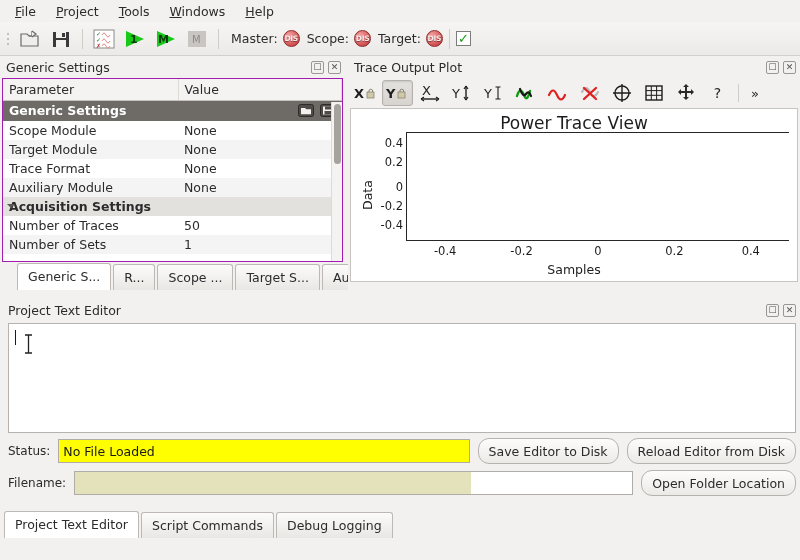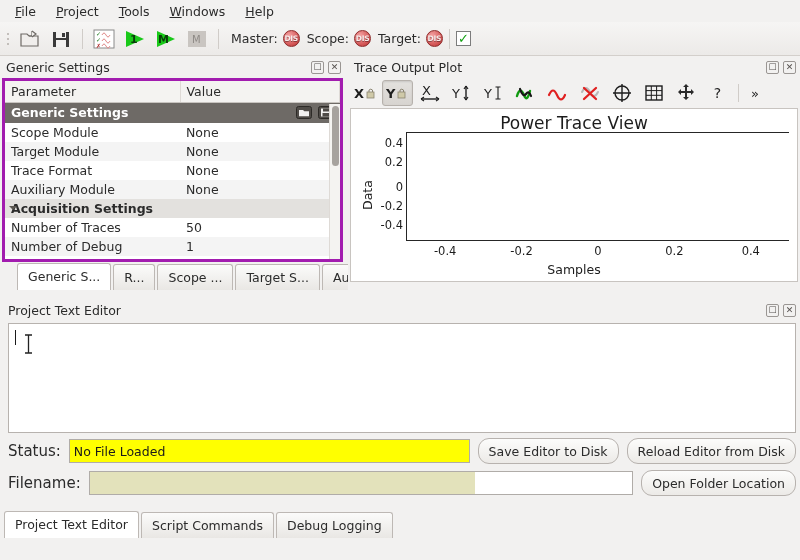--- a/index.html
+++ b/index.html
@@ -83,21 +83,21 @@
     width: 13px; height: 13px; margin-left: 4px;
     border: 1px solid #9a9693; border-radius: 2px;
     display: flex; align-items: center; justify-content: center;
     color: #55514e; font-size: 9px; line-height: 1; background: #f2f1f0;
   }
 
   
   #settings-dock { left: 0; top: 0; width: 345px; height: 240px; }
   .table-wrap {
     margin: 0 2px; height: 184px; background: #fff;
-    border: 3px solid #a21caf; position: relative; overflow: hidden;
+    border: 1px solid #a21caf; position: relative; overflow: hidden;
   }
   table.params { width: 100%; border-collapse: collapse; table-layout: fixed; }
   table.params th {
     background: #f4f3f1; font-weight: normal; text-align: left;
     font-size: 12.5px; padding: 3px 6px; border-bottom: 1px solid #c8c4c0;
     border-right: 1px solid #dedad6; color: #2b2b2b;
   }
   table.params td {
     font-size: 12.5px; padding: 2px 6px; height: 19px;
     color: #2b2b2b; white-space: nowrap; overflow: hidden;
@@ -196,21 +196,21 @@
     position: absolute; left: 6px; top: 6px; width: 1px; height: 15px;
     background: #1a1a1a;
   }
   .ibeam {
     position: absolute; left: 15px; top: 10px; width: 9px; height: 20px;
   }
   .field-row {
     display: flex; align-items: center; height: 28px;
     margin: 4px 4px 0 8px; gap: 8px;
   }
-  .field-label { font-size: 15px; color: #2b2b2b; }
+  .field-label { font-size: 12px; color: #2b2b2b; }
   .status-field {
     flex: 1; height: 24px; background: #ffff00;
     border: 1px solid #b0aca8; display: flex; align-items: center;
     padding: 0 4px; font-size: 12.5px; color: #1a1a1a;
   }
   .fname-field {
     flex: 1; height: 24px; background: #ffffff;
     border: 1px solid #b0aca8; position: relative; overflow: hidden;
   }
   .fname-fill {
@@ -380,21 +380,21 @@
               <span class="arrow-down"></span>
               <span>Acquisition Settings</span>
             </td>
             <td></td>
           </tr>
           <tr>
             <td class="ind1">Number of Traces</td>
             <td>50</td>
           </tr>
           <tr class="row-alt">
-            <td class="ind1">Number of Debug</td>
+            <td class="ind1">Number of Sets</td>
             <td>1</td>
           </tr>
         </tbody>
       </table>
       <div class="vscroll">
         <div class="vthumb"></div>
       </div>
     </div>
 
     <div class="tabstrip">

